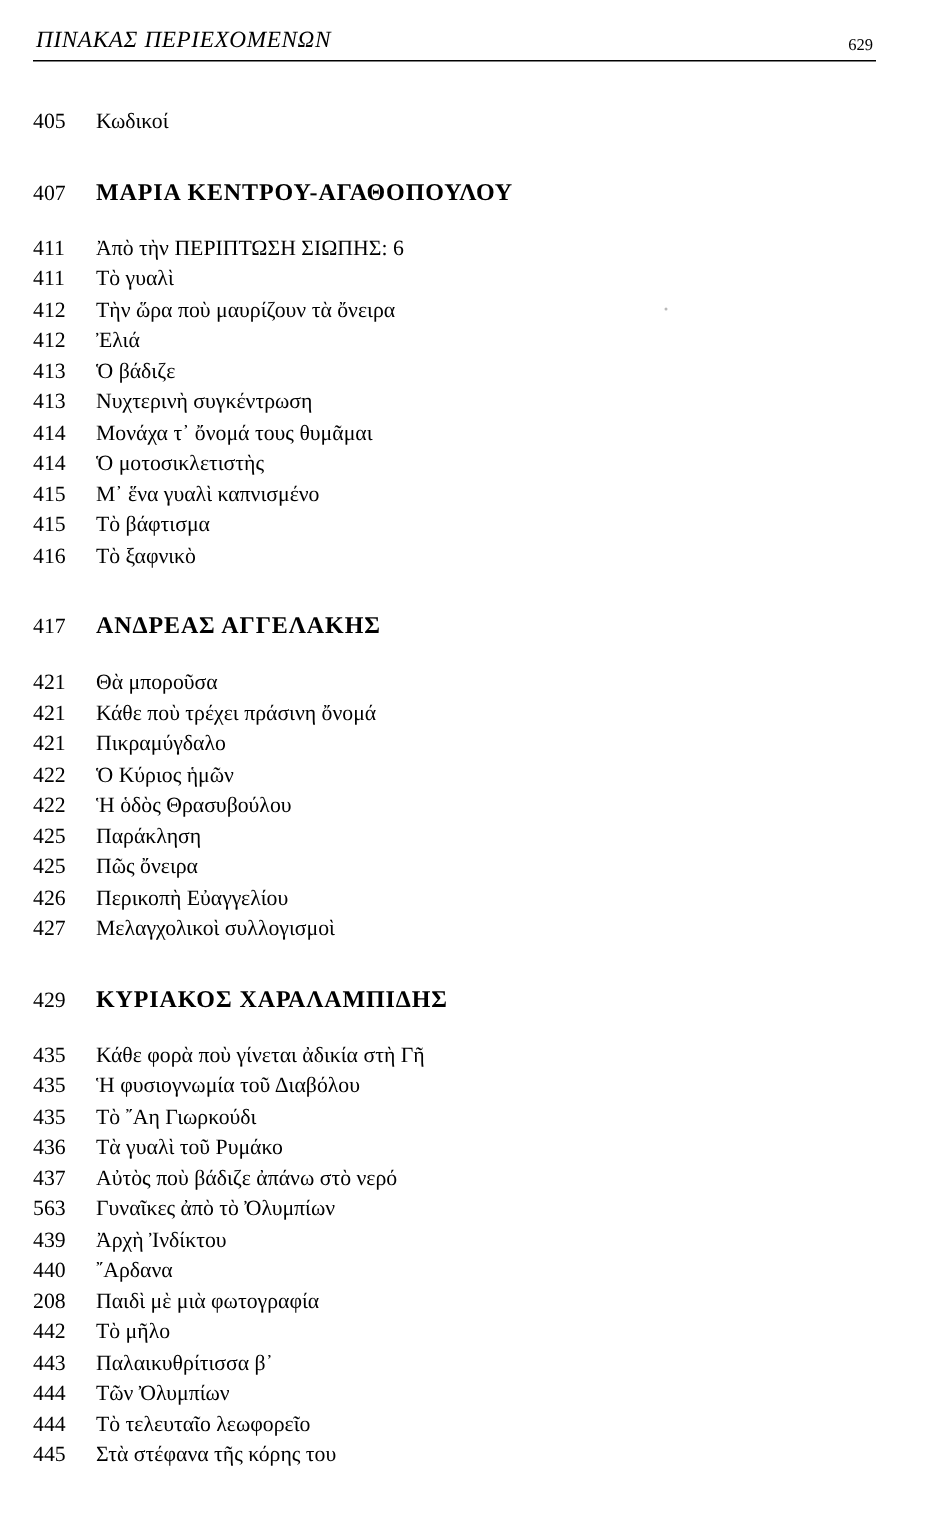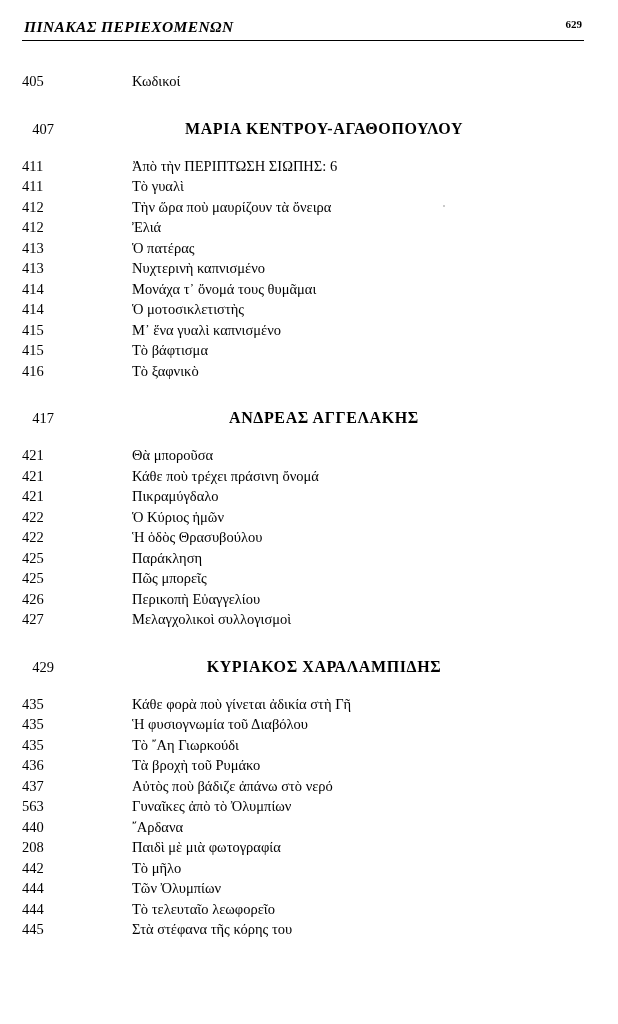--- a/index.html
+++ b/index.html
@@ -17,62 +17,58 @@
   }
   .page {
     width: 618px;
     height: 1024px;
     box-sizing: border-box;
     padding: 18px 34px 0 22px;
     position: relative;
   }
   .header {
     display: flex;
-    align-items: flex-start;
+    align-items: flex-end;
     justify-content: space-between;
     padding: 0 2px 4px 2px;
     border-bottom: 1.3px solid #000;
-    font-weight: bold;
   }
   .header-title {
     font-style: italic;
     font-size: 15.5px;
     letter-spacing: 0.4px;
     font-family: "Liberation Serif", serif;
   }
   .header-page {
     font-size: 11px;
     font-family: "Liberation Serif", serif;
   }
   .content {
     padding-top: 30px;
   }
   .entry {
     display: flex;
     align-items: flex-start;
     font-size: 14.5px;
     line-height: 20.5px;
-    gap: 24px;
   }
   .entry .num {
     width: 42px;
     flex: 0 0 42px;
     text-align: left;
   }
   .entry .title {
     flex: 1;
-    margin-left: 44px;
   }
   
   .section-head {
     display: flex;
     align-items: baseline;
     font-size: 16px;
     line-height: 22px;
-    text-align: center;
   }
   .section-head .num {
     width: 42px;
     flex: 0 0 42px;
     font-size: 14.5px;
   }
   .section-head .title {
     flex: 1;
     letter-spacing: 0.6px;
     font-weight: bold;
@@ -130,25 +126,25 @@
           <div class="entry">
             <div class="num">412</div>
             <div class="title">Τὴν ὥρα ποὺ μαυρίζουν τὰ ὄνειρα</div>
           </div>
           <div class="entry">
             <div class="num">412</div>
             <div class="title">Ἐλιά</div>
           </div>
           <div class="entry">
             <div class="num">413</div>
-            <div class="title">Ὁ πατέρας</div>
+            <div class="title">Ὁ βάδιζε</div>
           </div>
           <div class="entry">
             <div class="num">413</div>
-            <div class="title">Νυχτερινὴ καπνισμένο</div>
+            <div class="title">Νυχτερινὴ συγκέντρωση</div>
           </div>
           <div class="entry">
             <div class="num">414</div>
             <div class="title">Μονάχα τ᾽ ὄνομά τους θυμᾶμαι</div>
           </div>
           <div class="entry">
             <div class="num">414</div>
             <div class="title">Ὁ μοτοσικλετιστὴς</div>
           </div>
           <div class="entry">
@@ -190,21 +186,21 @@
           <div class="entry">
             <div class="num">422</div>
             <div class="title">Ἡ ὁδὸς Θρασυβούλου</div>
           </div>
           <div class="entry">
             <div class="num">425</div>
             <div class="title">Παράκληση</div>
           </div>
           <div class="entry">
             <div class="num">425</div>
-            <div class="title">Πῶς μπορεῖς</div>
+            <div class="title">Πῶς ὄνειρα</div>
           </div>
           <div class="entry">
             <div class="num">426</div>
             <div class="title">Περικοπὴ Εὐαγγελίου</div>
           </div>
           <div class="entry">
             <div class="num">427</div>
             <div class="title">Μελαγχολικοὶ συλλογισμοὶ</div>
           </div>
         </div>
@@ -222,43 +218,51 @@
           <div class="entry">
             <div class="num">435</div>
             <div class="title">Ἡ φυσιογνωμία τοῦ Διαβόλου</div>
           </div>
           <div class="entry">
             <div class="num">435</div>
             <div class="title">Τὸ ῎Αη Γιωρκούδι</div>
           </div>
           <div class="entry">
             <div class="num">436</div>
-            <div class="title">Τὰ βροχὴ τοῦ Ρυμάκο</div>
+            <div class="title">Τὰ γυαλὶ τοῦ Ρυμάκο</div>
           </div>
           <div class="entry">
             <div class="num">437</div>
             <div class="title">Αὐτὸς ποὺ βάδιζε ἀπάνω στὸ νερό</div>
           </div>
           <div class="entry">
             <div class="num">563</div>
             <div class="title">Γυναῖκες ἀπὸ τὸ Ὀλυμπίων</div>
           </div>
           <div class="entry">
+            <div class="num">439</div>
+            <div class="title">Ἀρχὴ Ἰνδίκτου</div>
+          </div>
+          <div class="entry">
             <div class="num">440</div>
             <div class="title">῎Αρδανα</div>
           </div>
           <div class="entry">
             <div class="num">208</div>
             <div class="title">Παιδὶ μὲ μιὰ φωτογραφία</div>
           </div>
           <div class="entry">
             <div class="num">442</div>
             <div class="title">Τὸ μῆλο</div>
           </div>
           <div class="entry">
+            <div class="num">443</div>
+            <div class="title">Παλαικυθρίτισσα β᾽</div>
+          </div>
+          <div class="entry">
             <div class="num">444</div>
             <div class="title">Τῶν Ὀλυμπίων</div>
           </div>
           <div class="entry">
             <div class="num">444</div>
             <div class="title">Τὸ τελευταῖο λεωφορεῖο</div>
           </div>
           <div class="entry">
             <div class="num">445</div>
             <div class="title">Στὰ στέφανα τῆς κόρης του</div>

